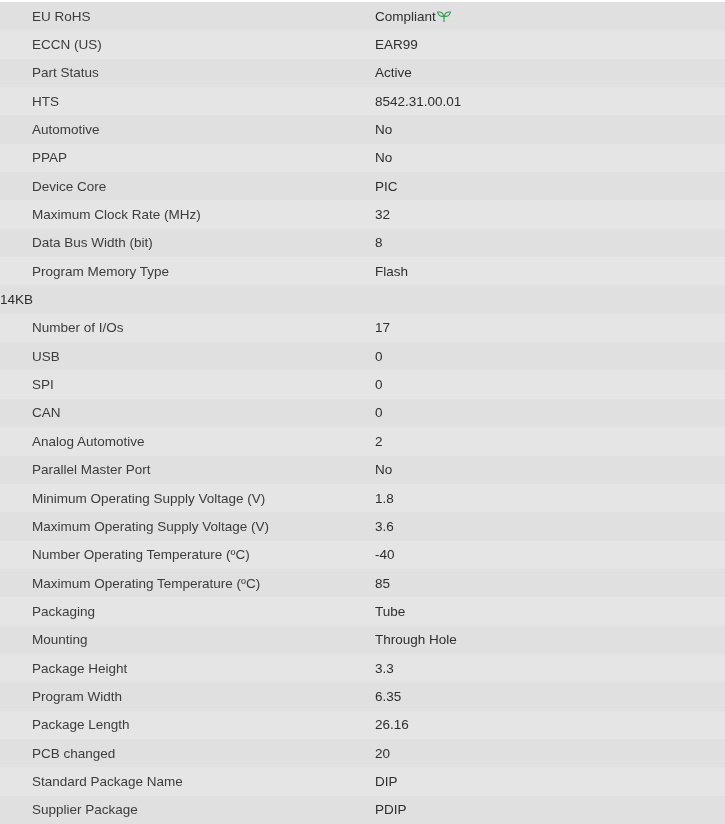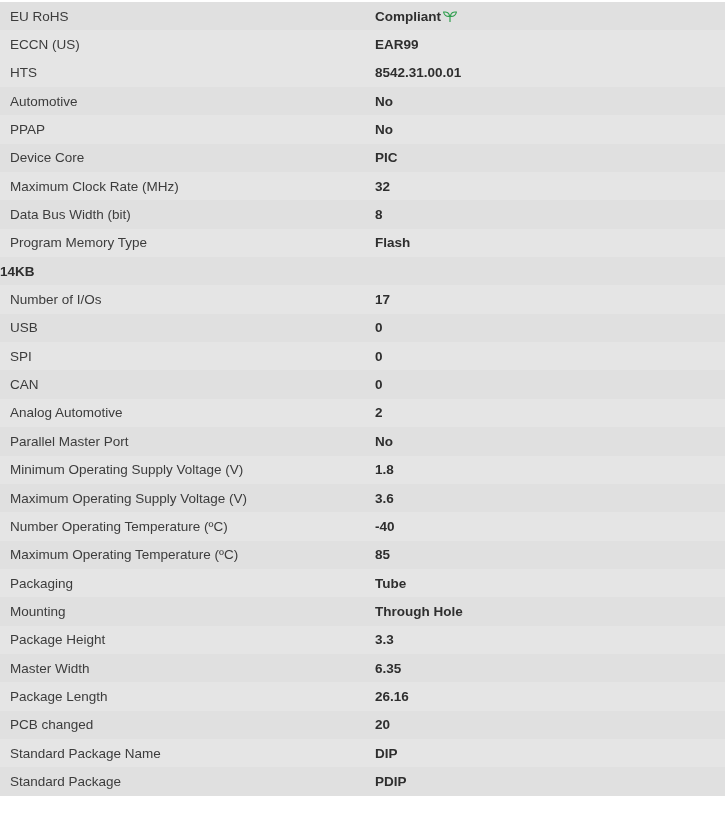--- a/index.html
+++ b/index.html
@@ -28,31 +28,31 @@
     background: #e5e5e5;
     font-size: 13.5px;
     color: #333333;
   }
   .spec-row.alt {
     background: #e0e0e0;
   }
   .spec-label {
     width: 375px;
     box-sizing: border-box;
-    padding-left: 10px;
+    padding-left: 32px;
     font-weight: 400;
     color: #3c3c3c;
     white-space: nowrap;
     overflow: hidden;
   }
   .spec-value {
     flex: 1;
     display: flex;
     align-items: center;
-    font-weight: 700;
+    font-weight: 400;
     color: #2e2e2e;
     white-space: nowrap;
   }
   .leaf-icon {
     display: inline-flex;
     align-items: center;
     justify-content: center;
     width: 17px;
     height: 14px;
   }
@@ -80,20 +80,26 @@
         </div>
   </div>
 
   <div class="spec-row">
     <div class="spec-label">ECCN (US)</div>
     <div class="spec-value">
       <span class="value-text">EAR99</span>
     </div>
   </div>
 
+  <div class="spec-row alt">
+    <div class="spec-label">Part Status</div>
+    <div class="spec-value">
+      <span class="value-text">Active</span>
+    </div>
+  </div>
 
   <div class="spec-row">
     <div class="spec-label">HTS</div>
     <div class="spec-value">
       <span class="value-text">8542.31.00.01</span>
     </div>
   </div>
 
   <div class="spec-row alt">
     <div class="spec-label">Automotive</div>
@@ -228,21 +234,21 @@
   </div>
 
   <div class="spec-row">
     <div class="spec-label">Package Height</div>
     <div class="spec-value">
       <span class="value-text">3.3</span>
     </div>
   </div>
 
   <div class="spec-row alt">
-    <div class="spec-label">Master Width</div>
+    <div class="spec-label">Program Width</div>
     <div class="spec-value">
       <span class="value-text">6.35</span>
     </div>
   </div>
 
   <div class="spec-row">
     <div class="spec-label">Package Length</div>
     <div class="spec-value">
       <span class="value-text">26.16</span>
     </div>
@@ -256,19 +262,19 @@
   </div>
 
   <div class="spec-row">
     <div class="spec-label">Standard Package Name</div>
     <div class="spec-value">
       <span class="value-text">DIP</span>
     </div>
   </div>
 
   <div class="spec-row alt">
-    <div class="spec-label">Standard Package</div>
+    <div class="spec-label">Supplier Package</div>
     <div class="spec-value">
       <span class="value-text">PDIP</span>
     </div>
   </div>
 </div>
 </div>
 
 </body></html>

